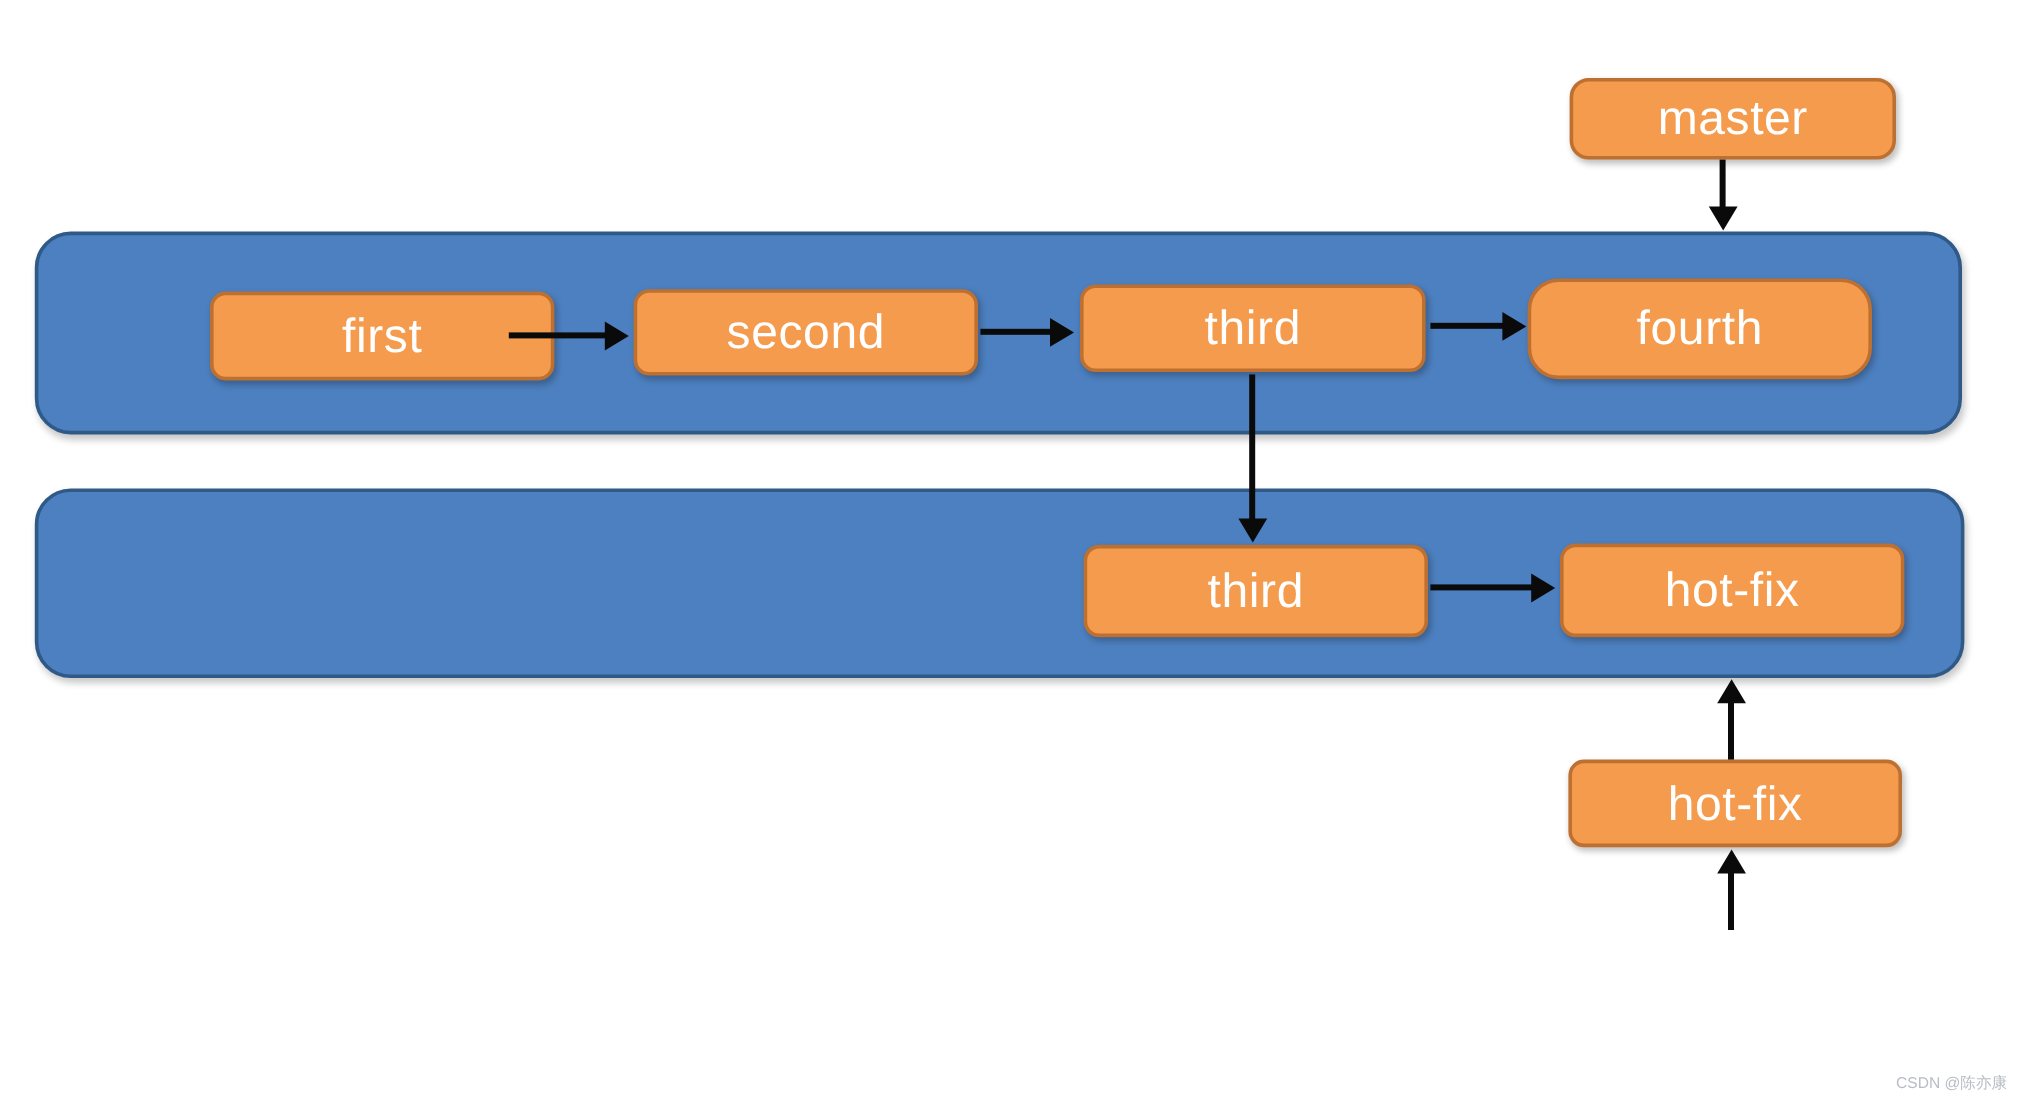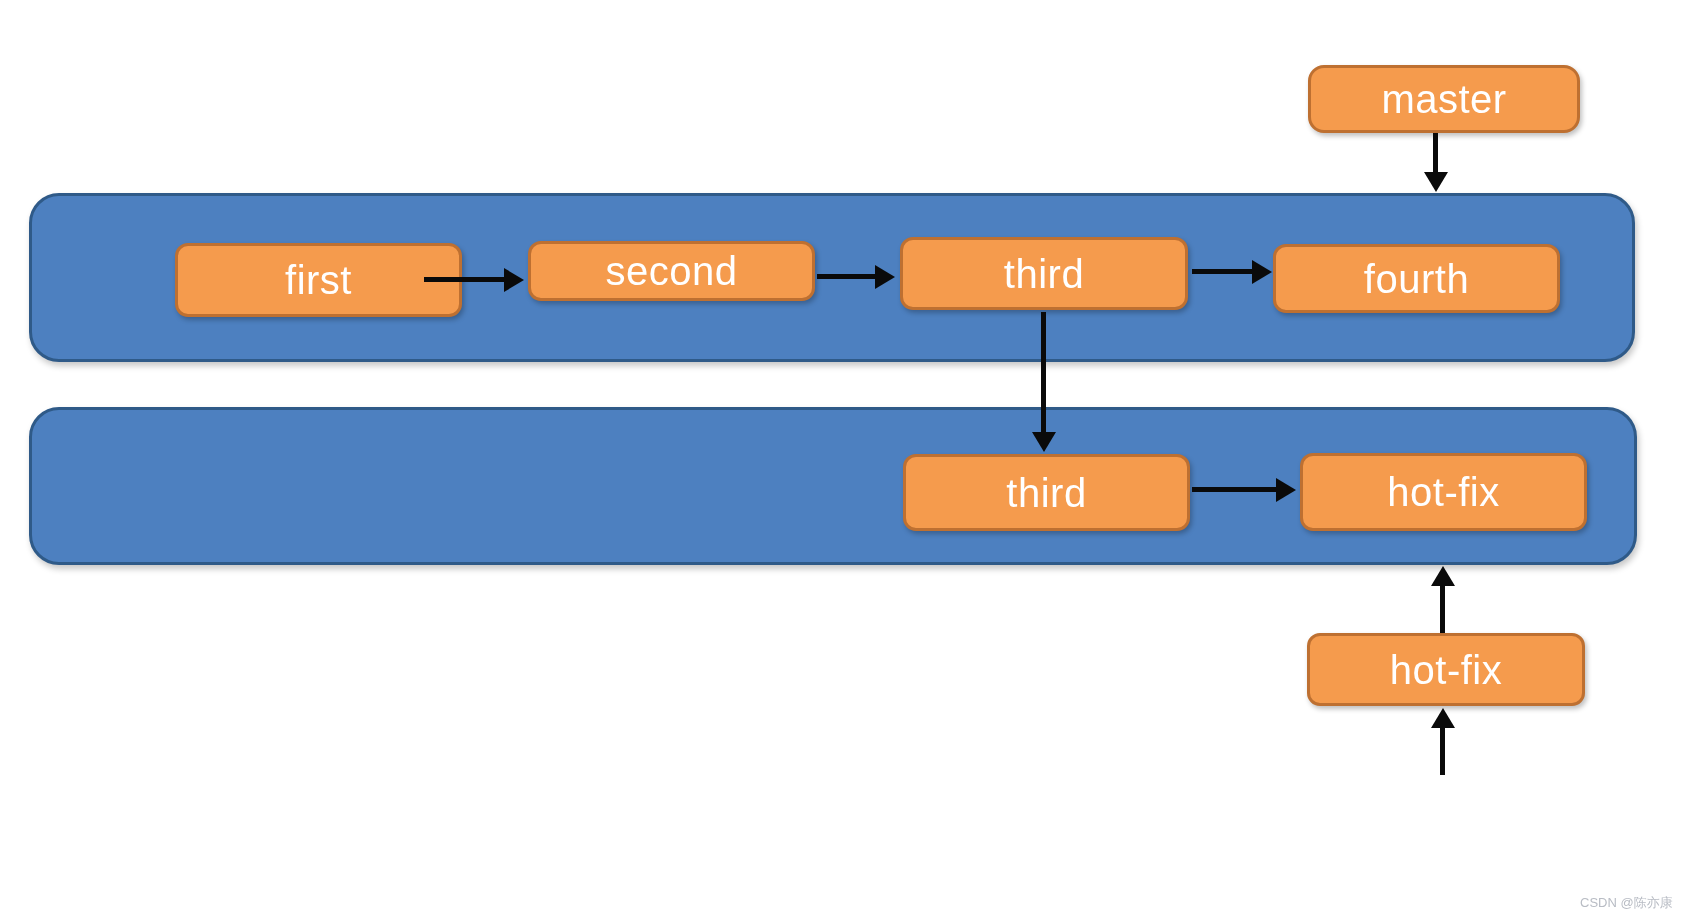--- a/index.html
+++ b/index.html
@@ -38,23 +38,23 @@
     box-sizing:border-box;
     display:flex;align-items:center;justify-content:center;
     color:var(--node-text);
     font-size:40px;
     line-height:1;
     box-shadow:2px 3px 5px rgba(0,0,0,0.25);
     letter-spacing:0.5px;
   }
   .n-master {left:1308px;top:65px; width:272px;height:68px;border-radius:16px;}
   .n-first  {left:135px; top:243px;width:287px;height:74px;margin-left:40px;}
-  .n-second {left:528px; top:241px;width:287px;height:60px;}
+  .n-second {left:528px; top:241px;width:287px;height:72px;}
   .n-third1 {left:900px; top:237px;width:288px;height:73px;}
-  .n-fourth {left:1273px;top:244px;width:287px;height:69px;}
+  .n-fourth {left:1273px;top:232px;width:287px;height:84px;border-radius:26px;}
   .n-third2 {left:903px; top:454px;width:287px;height:77px;}
   .n-hotfix-lane {left:1300px;top:453px;width:287px;height:78px;}
   .n-hotfix-outer{left:1307px;top:633px;width:278px;height:73px;}
   .n-head   {left:1320px;top:775px;width:270px;height:72px;}
 
   .edge{position:absolute;}
   .line{position:absolute;background:var(--arrow);}
   .head{position:absolute;width:0;height:0;border-style:solid;border-color:transparent;}
   .head.right{border-left-color:var(--arrow);border-width:12px 0 12px 20px;}
   .head.down {border-top-color:var(--arrow); border-width:20px 12px 0 12px;}

